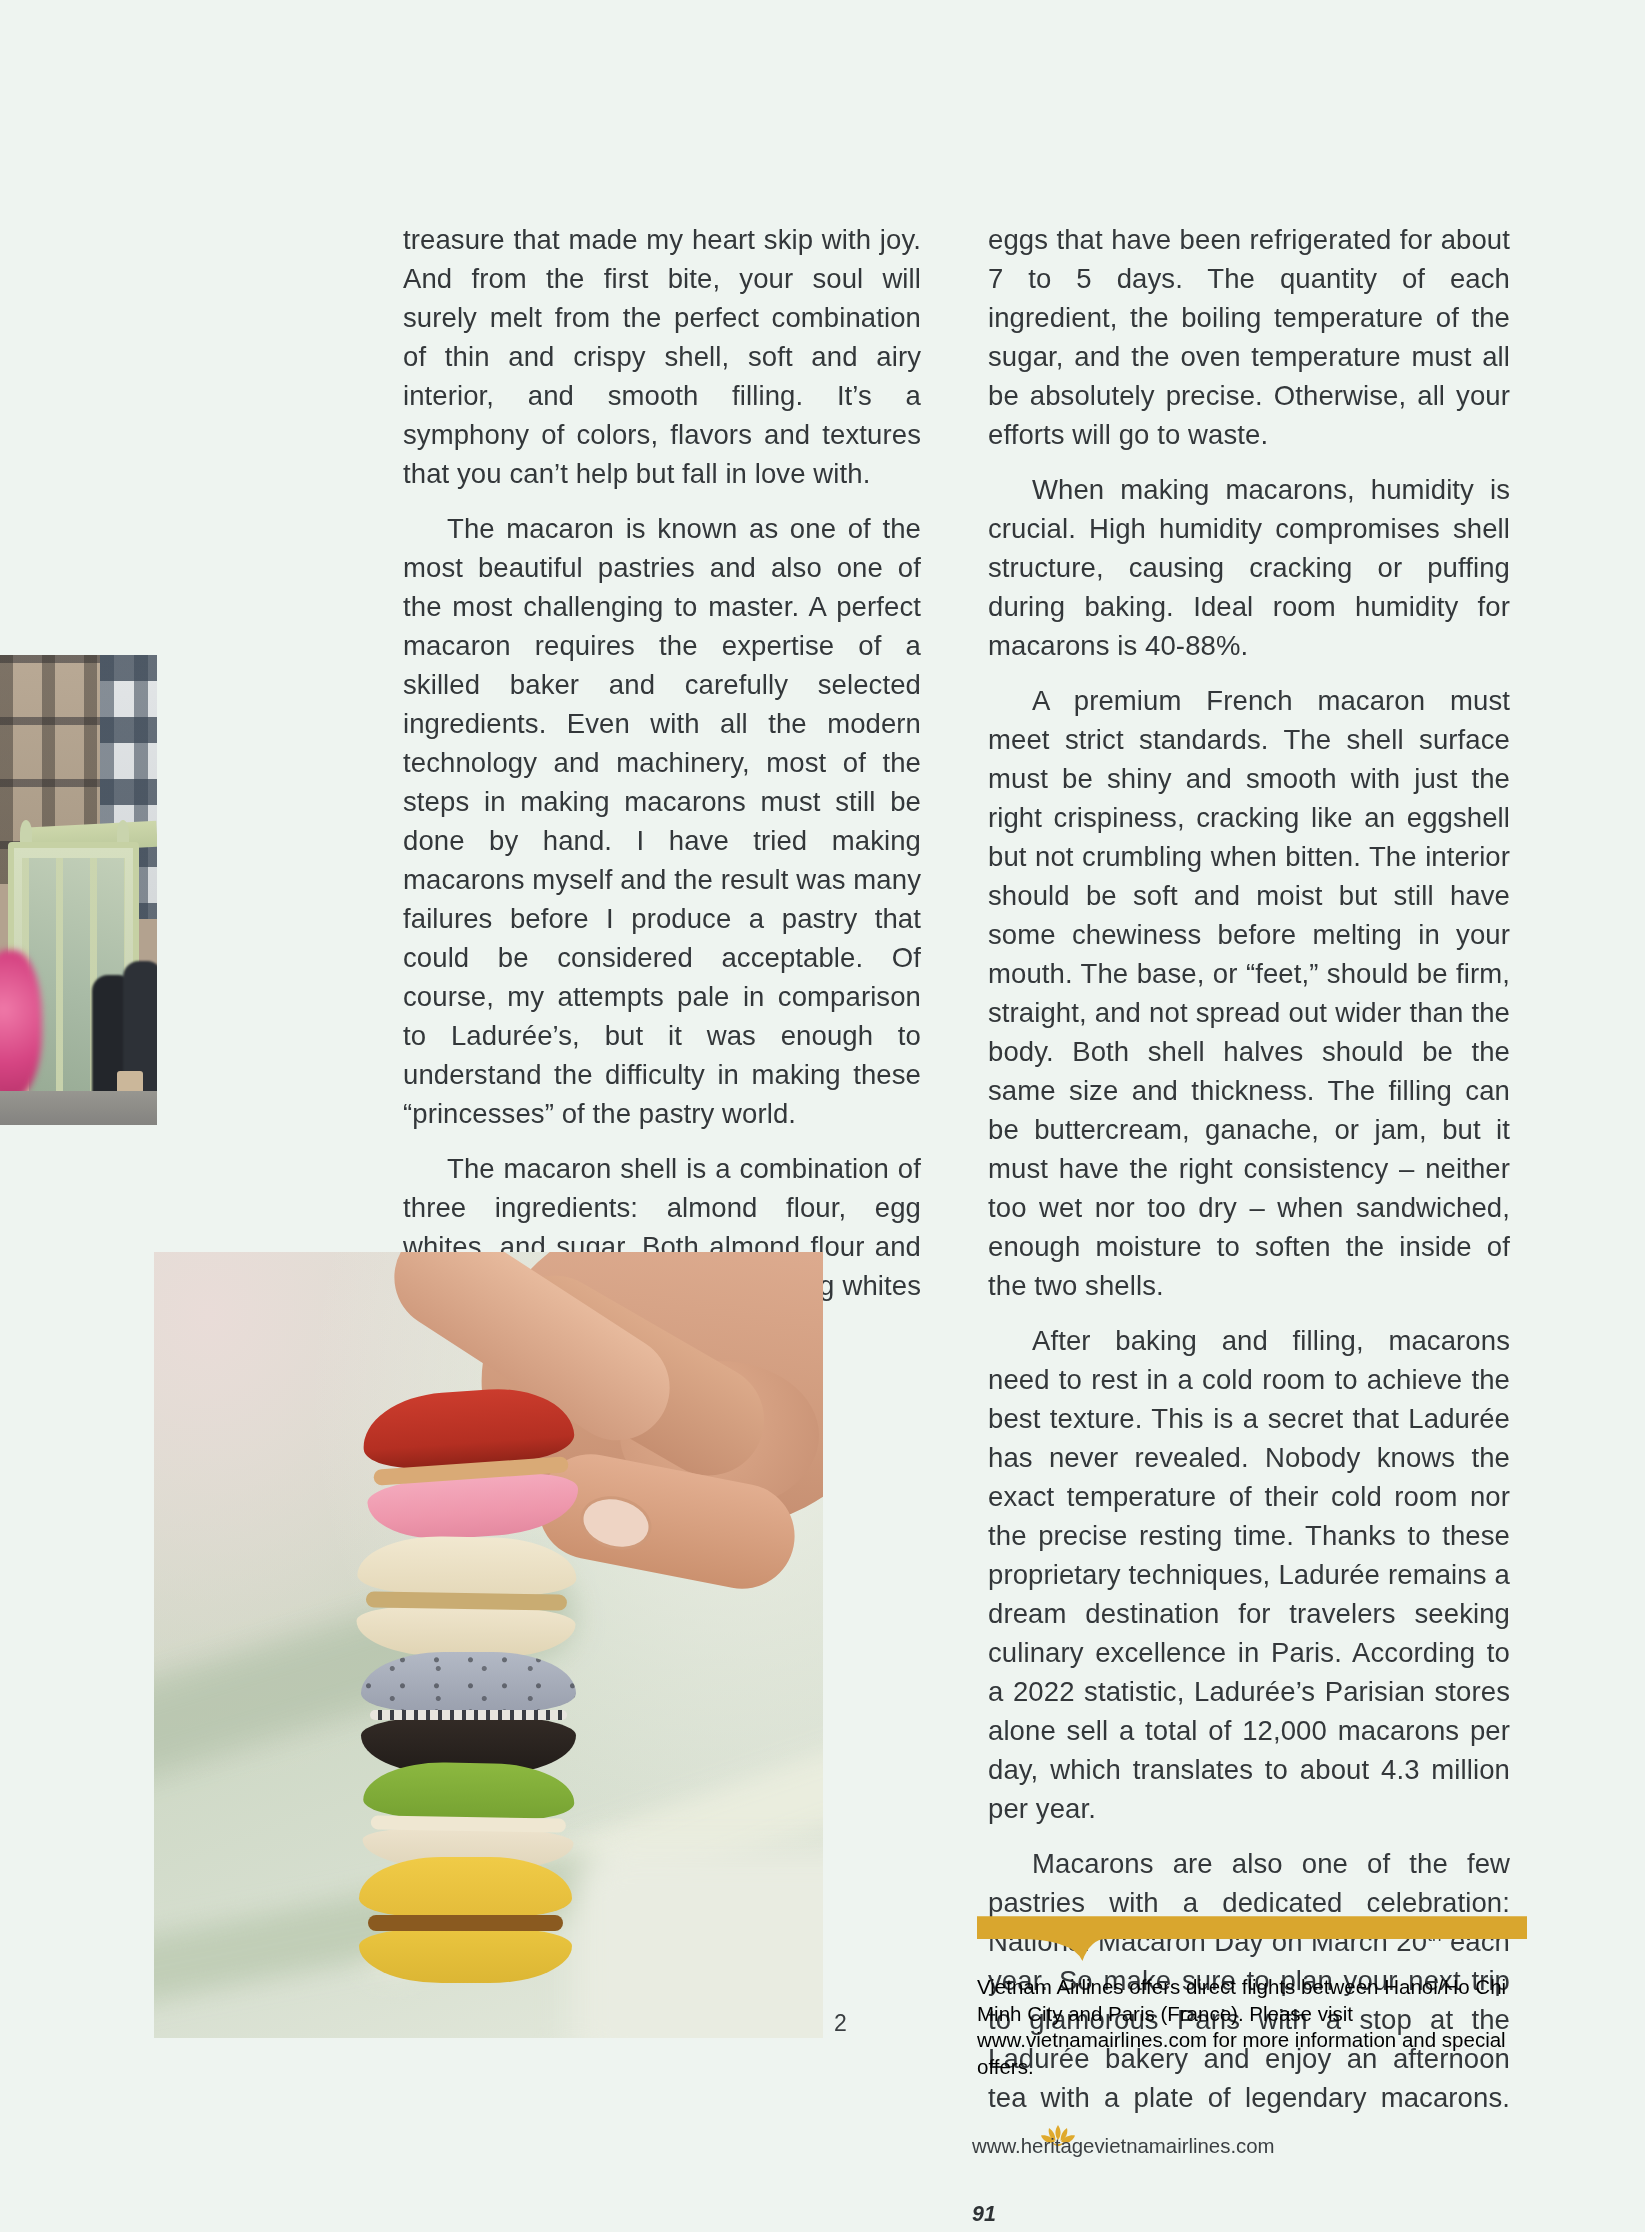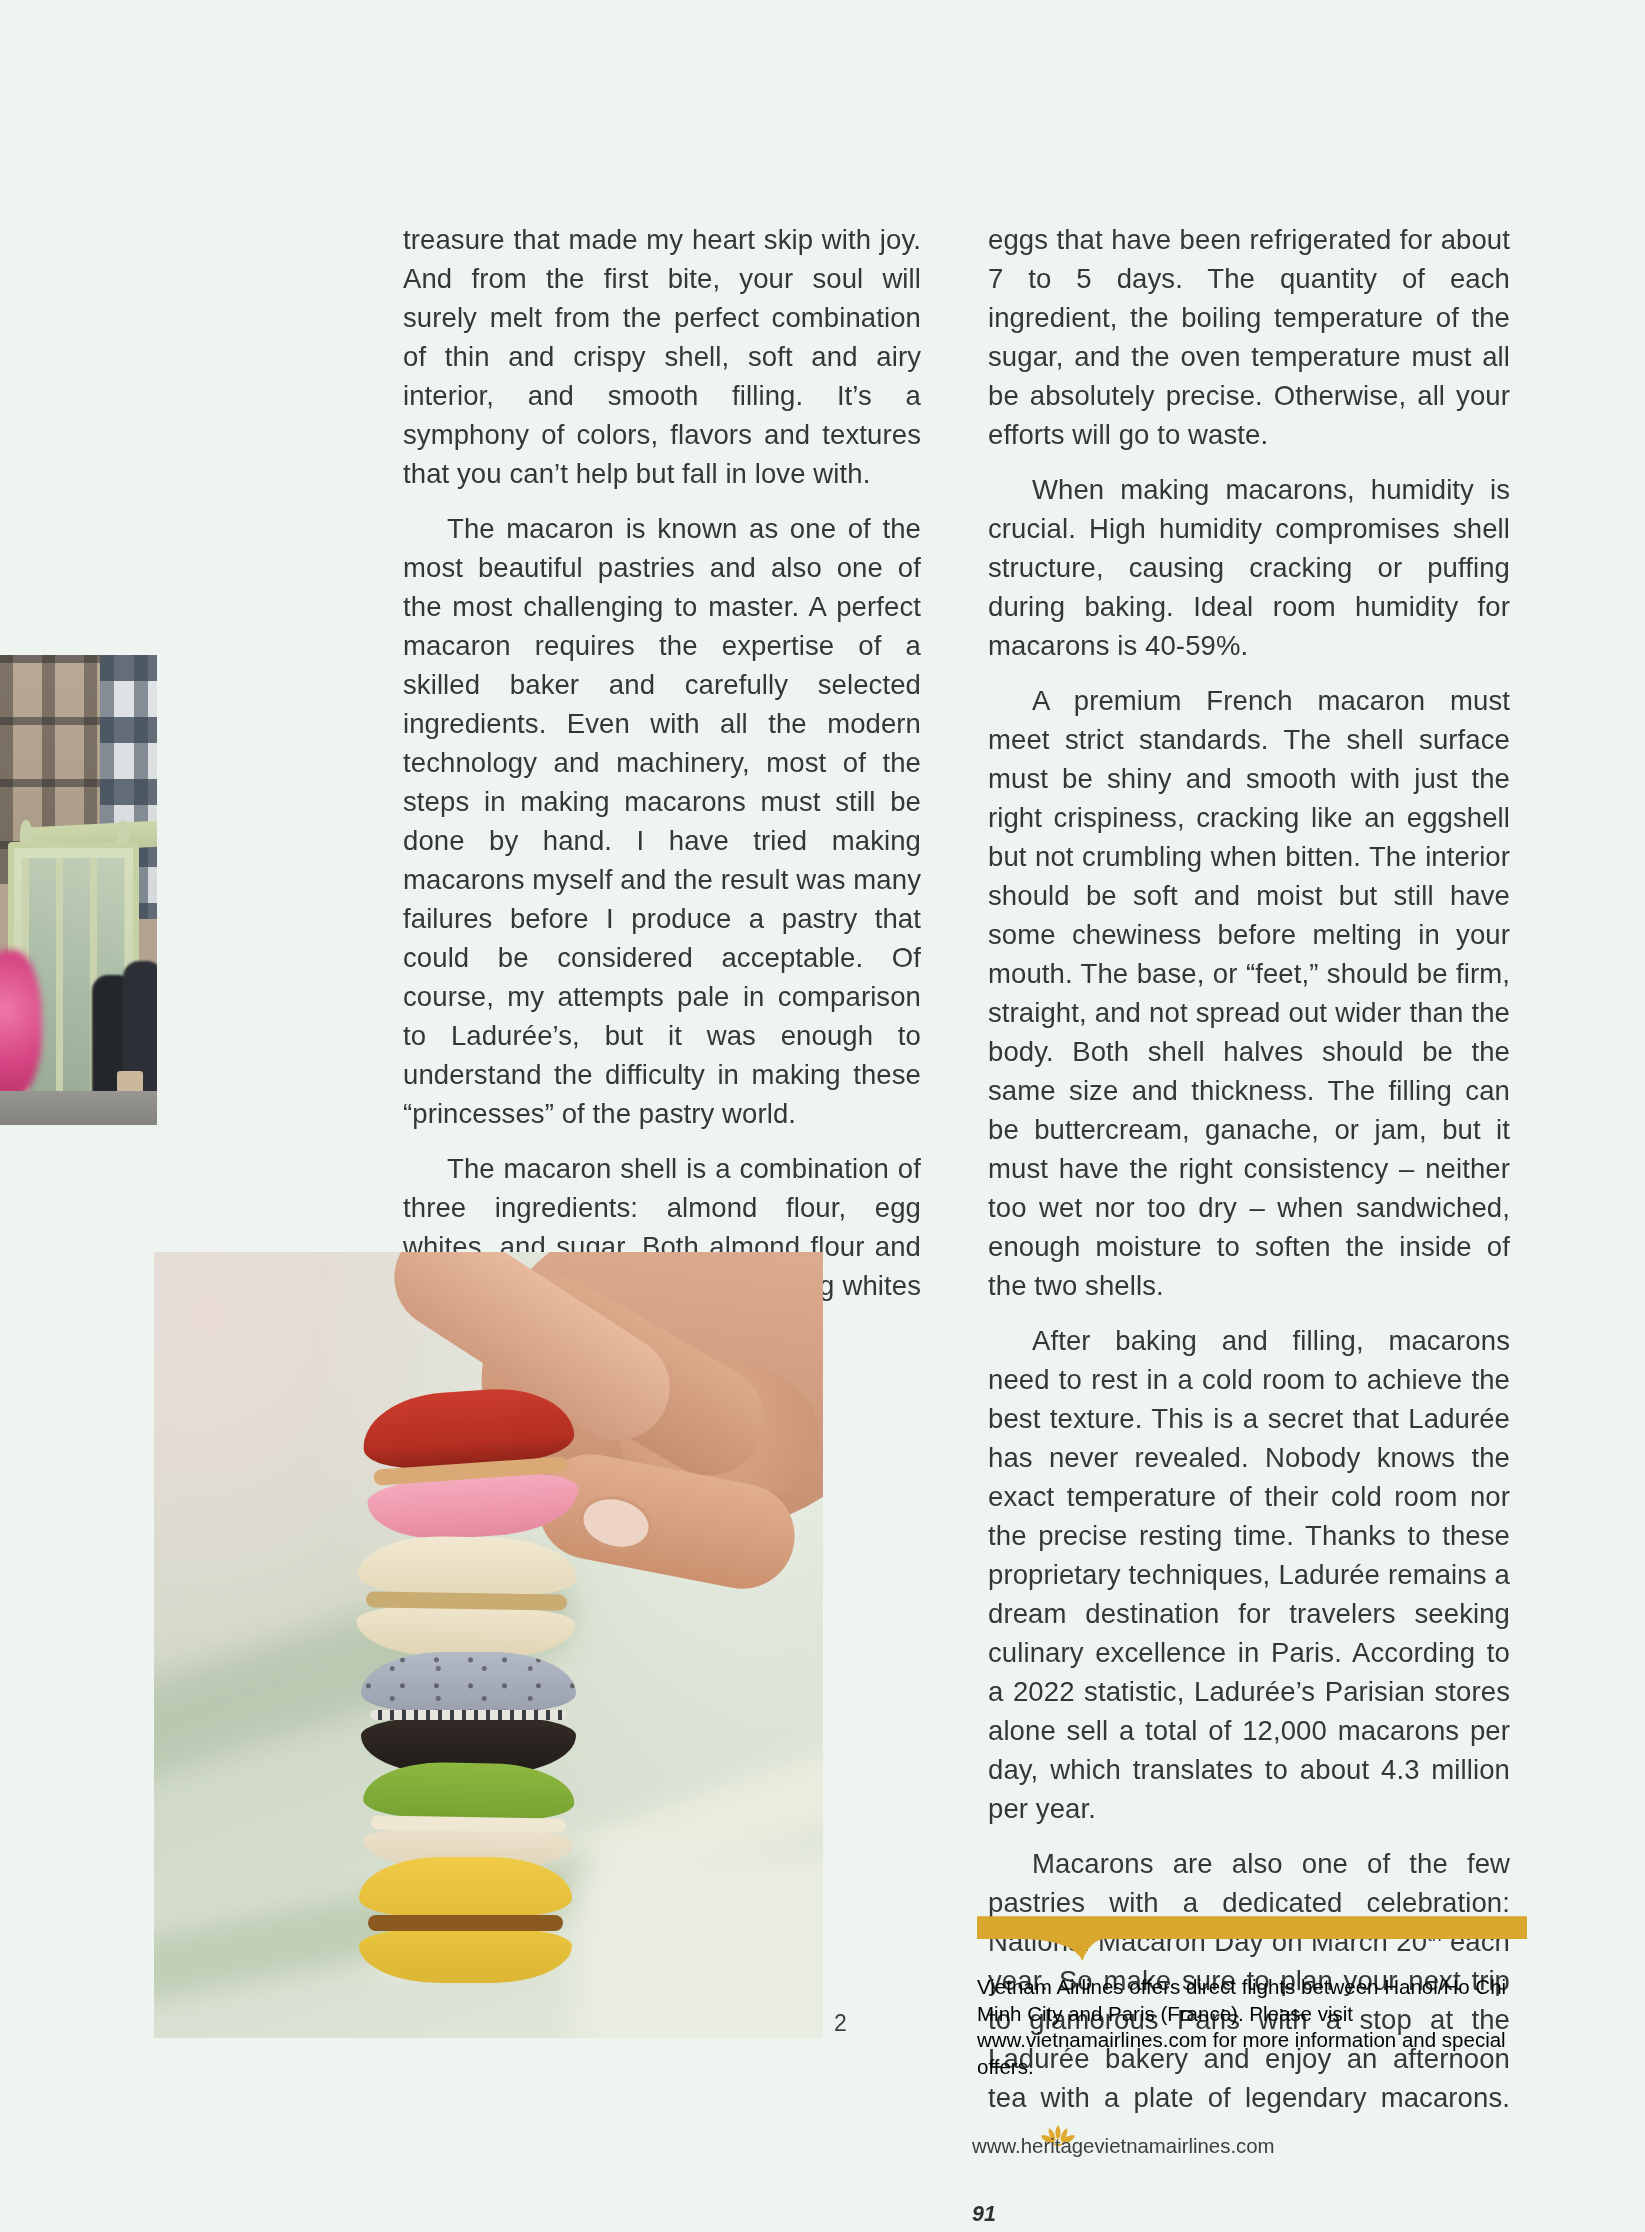--- a/index.html
+++ b/index.html
@@ -128,21 +128,21 @@
   </div>
 
   <div class="col col-left">
     <p>treasure that made my heart skip with joy. And from the first bite, your soul will surely melt from the perfect combination of thin and crispy shell, soft and airy interior, and smooth filling. It’s a symphony of colors, flavors and textures that you can’t help but fall in love with.</p>
     <p class="indent">The macaron is known as one of the most beautiful pastries and also one of the most challenging to master. A perfect macaron requires the expertise of a skilled baker and carefully selected ingredients. Even with all the modern technology and machinery, most of the steps in making macarons must still be done by hand. I have tried making macarons myself and the result was many failures before I produce a pastry that could be considered acceptable. Of course, my attempts pale in comparison to Ladurée’s, but it was enough to understand the difficulty in making these “princesses” of the pastry world.</p>
     <p class="indent">The macaron shell is a combination of three ingredients: almond flour, egg whites, and sugar. Both almond flour and sugar must be superfine, while egg whites should come from</p>
   </div>
 
   <div class="col col-right">
     <p>eggs that have been refrigerated for about 7 to 5 days. The quantity of each ingredient, the boiling temperature of the sugar, and the oven temperature must all be absolutely precise. Otherwise, all your efforts will go to waste.</p>
-    <p class="indent">When making macarons, humidity is crucial. High humidity compromises shell structure, causing cracking or puffing during baking. Ideal room humidity for macarons is 40-59%.</p>
+    <p class="indent">When making macarons, humidity is crucial. High humidity compromises shell structure, causing cracking or puffing during baking. Ideal room humidity for macarons is 40-88%.</p>
     <p class="indent">A premium French macaron must meet strict standards. The shell surface must be shiny and smooth with just the right crispiness, cracking like an eggshell but not crumbling when bitten. The interior should be soft and moist but still have some chewiness before melting in your mouth. The base, or “feet,” should be firm, straight, and not spread out wider than the body. Both shell halves should be the same size and thickness. The filling can be buttercream, ganache, or jam, but it must have the right consistency – neither too wet nor too dry – when sandwiched, enough moisture to soften the inside of the two shells.</p>
     <p class="indent">After baking and filling, macarons need to rest in a cold room to achieve the best texture. This is a secret that Ladurée has never revealed. Nobody knows the exact temperature of their cold room nor the precise resting time. Thanks to these proprietary techniques, Ladurée remains a dream destination for travelers seeking culinary excellence in Paris. According to a 2022 statistic, Ladurée’s Parisian stores alone sell a total of 12,000 macarons per day, which translates to about 4.3 million per year.</p>
     <p class="indent"><span>Macarons are also one of the few pastries with a dedicated celebration: National Macaron Day on March 20</span><sup class="th">th</sup><span> each year. So make sure to plan your next trip to glamorous Paris with a stop at the Ladurée bakery and enjoy an afternoon tea with a plate of legendary macarons.</span><span class="lotus-inline"><svg width="34" height="23" viewBox="0 0 34 23">
             <g fill="#DFA92C">
               <path d="M17 0 C13.6 5 13.6 10.5 17 15 C20.4 10.5 20.4 5 17 0 Z"></path>
               <path d="M8 3 C6.8 8.5 9 13.5 14.4 16 C14.6 10.5 12.4 6 8 3 Z"></path>
               <path d="M26 3 C27.2 8.5 25 13.5 19.6 16 C19.4 10.5 21.6 6 26 3 Z"></path>
               <path d="M0 10.5 C5.5 9.8 11 12 14 16.5 C8.5 19.5 2.5 17 0 10.5 Z"></path>
               <path d="M34 10.5 C28.5 9.8 23 12 20 16.5 C25.5 19.5 31.5 17 34 10.5 Z"></path>
               <path d="M10 17 C14.5 19.8 19.5 19.8 24 17 C19.5 22.5 14.5 22.5 10 17 Z"></path>

